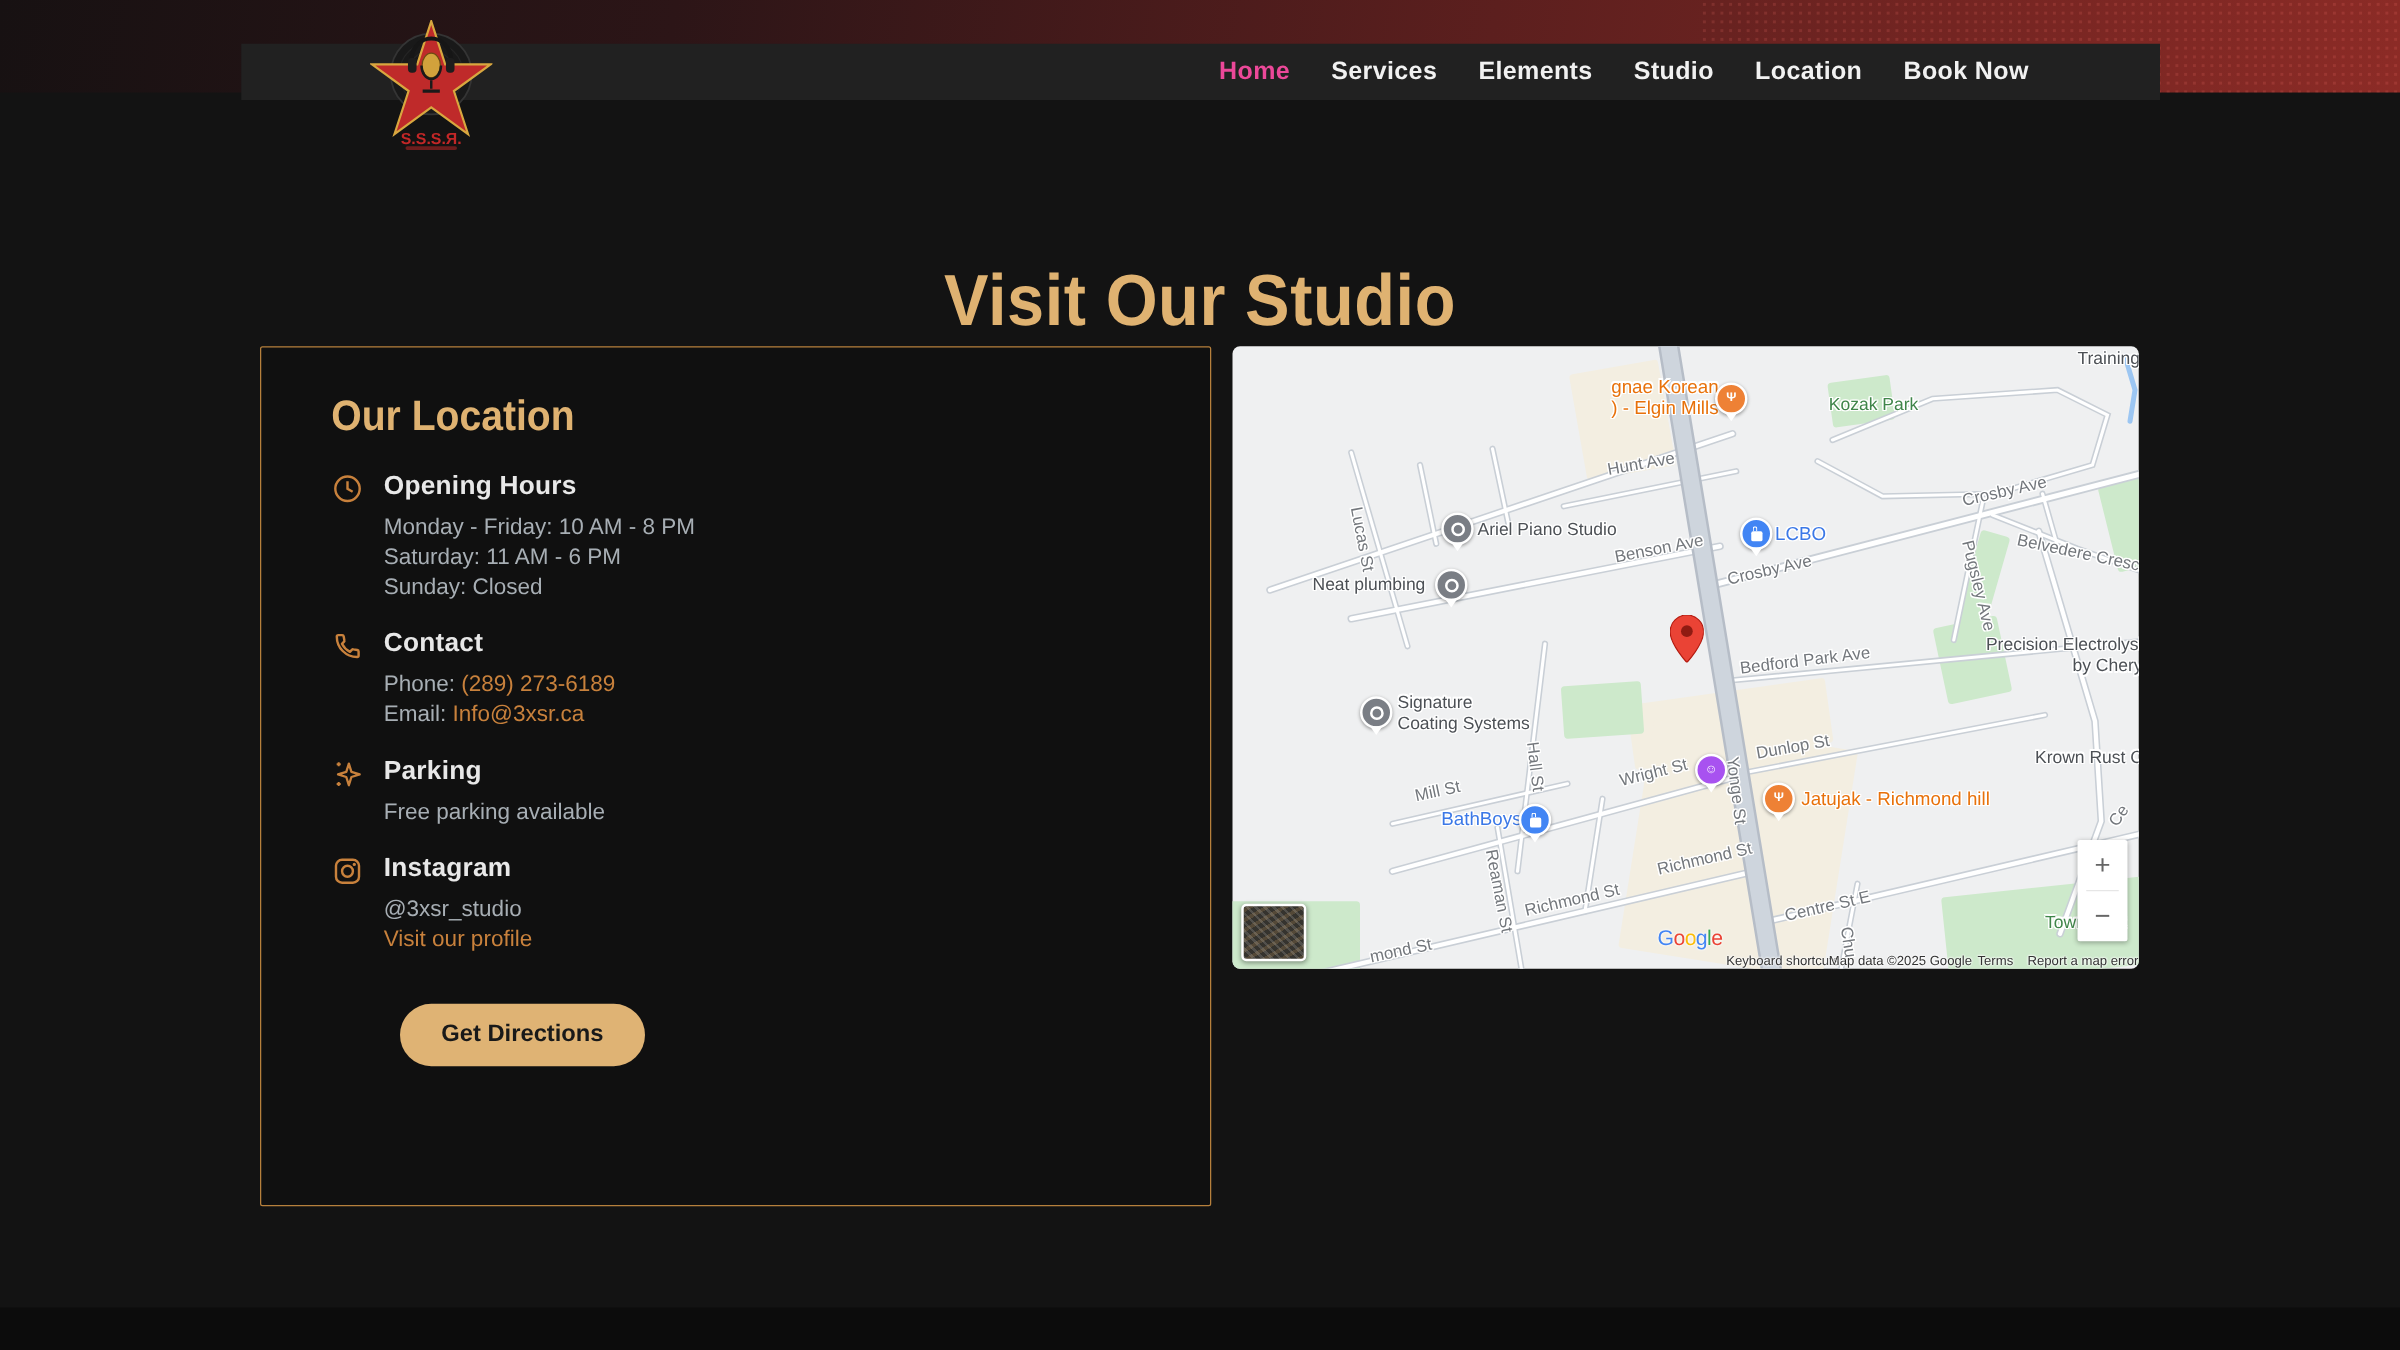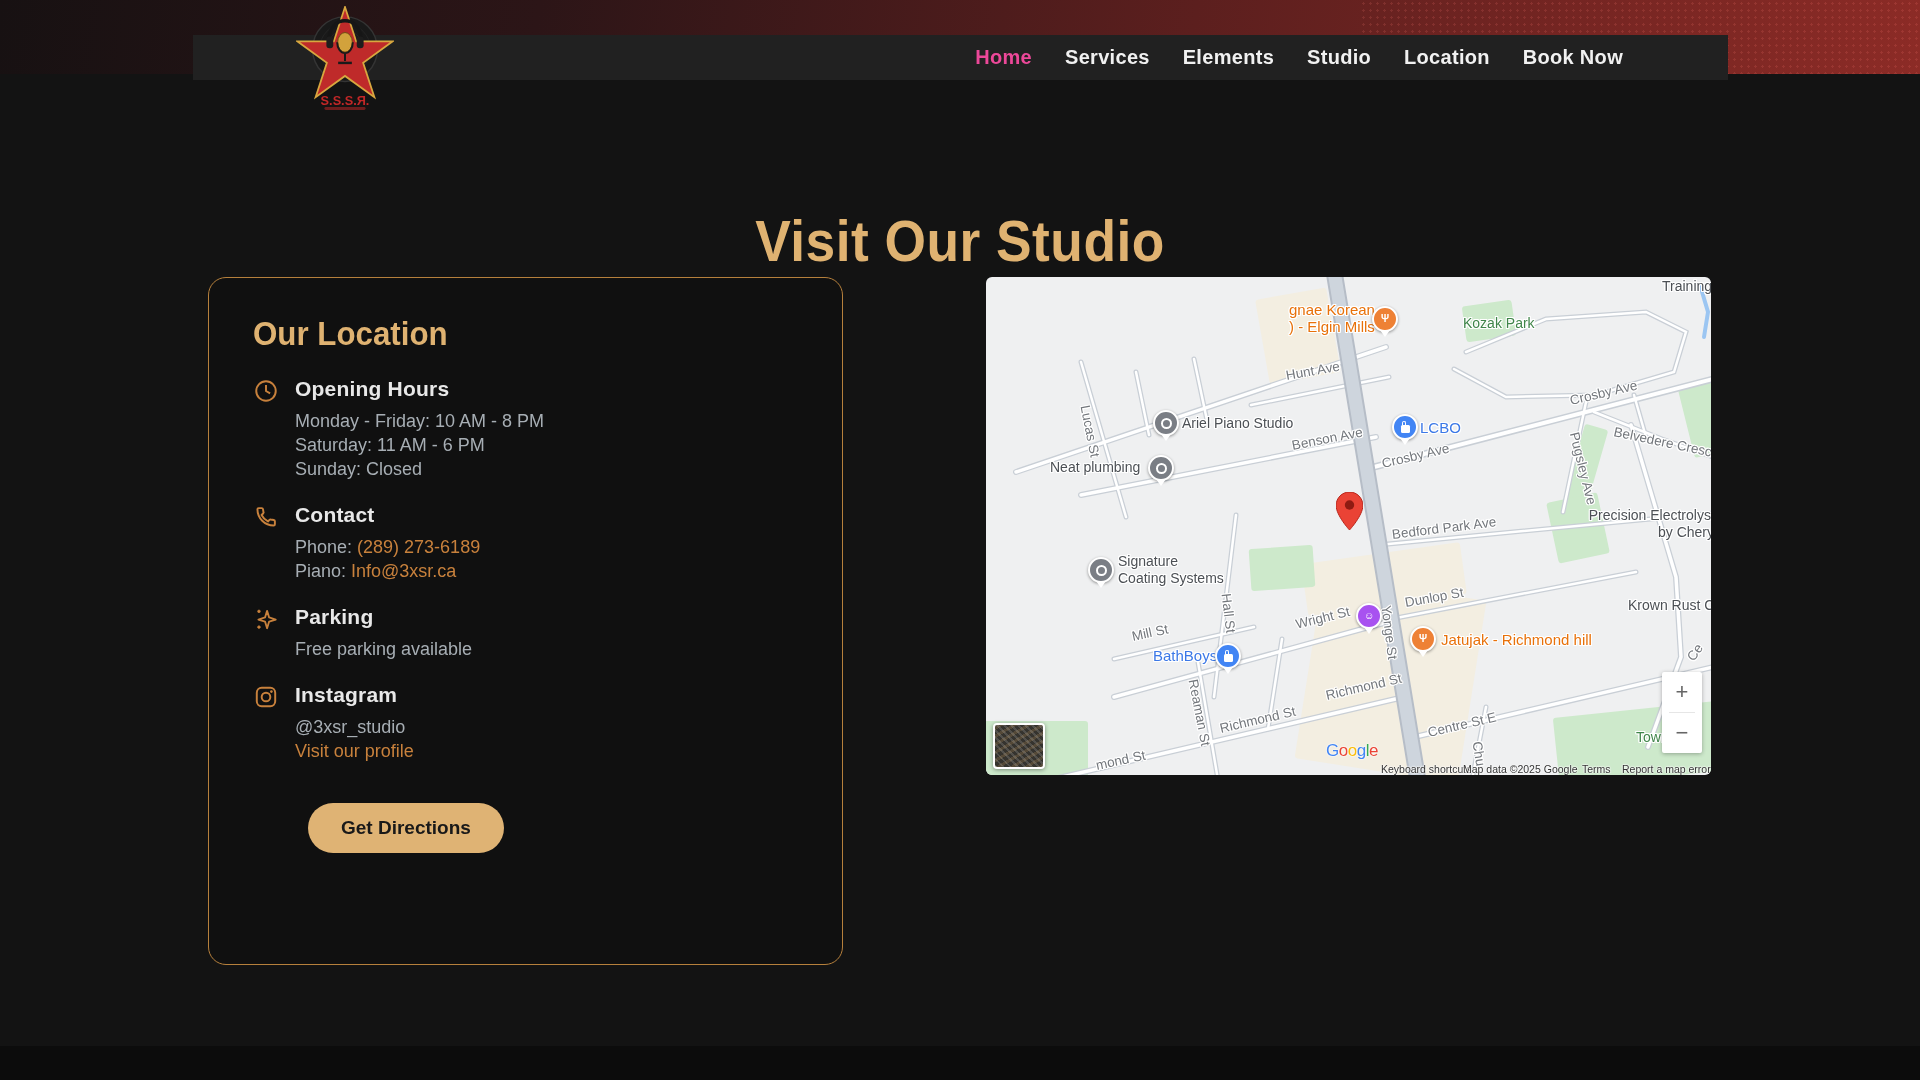--- a/index.html
+++ b/index.html
@@ -7,27 +7,27 @@
   
   .header-bg{position:absolute;left:0;top:0;width:1920px;height:74px;
     background:linear-gradient(100deg,#171112 0%,#2c1517 28%,#5c1f1e 62%,#8c2b26 100%);}
   .header-dots{position:absolute;right:0;top:0;width:560px;height:74px;
     background-image:radial-gradient(rgba(255,120,110,.16) 1.2px,transparent 1.3px);
     background-size:7px 7px;}
   .navbar{position:absolute;left:193px;top:35px;width:1535px;height:45px;background:#212121;
     display:flex;align-items:center;justify-content:flex-end;gap:33px;padding-right:105px;box-sizing:border-box;}
   .nav-item{color:#f1f1f1;font-size:20px;font-weight:700;text-decoration:none;letter-spacing:.3px;cursor:pointer;}
   .nav-item.active{color:#ec4899;text-align:center;}
-  .logo{position:absolute;left:296px;top:6px;width:98px;height:106px;z-index:5;}
+  .logo{position:absolute;left:296px;top:16px;width:98px;height:106px;z-index:5;}
   
   .page-title{position:absolute;left:0;top:168px;width:1920px;text-align:center;color:#dfb271;
     font-size:58px;font-weight:700;letter-spacing:.5px;transform:scaleX(.92);}
   
-  .loc-card{position:absolute;left:208px;top:277px;width:635px;height:688px;border:1px solid #b6803c;
-    border-radius:18px;box-sizing:border-box;padding:36px 44px;background:rgba(0,0,0,.12);}
+  .loc-card{position:absolute;left:208px;top:277px;width:761px;height:688px;border:1px solid #b6803c;
+    border-radius:2px;box-sizing:border-box;padding:36px 56px;background:rgba(0,0,0,.12);}
   .loc-title{color:#dfb271;font-size:34px;font-weight:700;margin:0 0 24px 0;transform:scaleX(.92);transform-origin:left;}
   .section{display:flex;gap:16px;margin-bottom:22px;}
   .sec-icon{width:26px;height:26px;flex:0 0 26px;margin-top:1px;}
   .sec-title{color:#e8e8e8;font-size:21px;font-weight:700;margin:0 0 8px 0;letter-spacing:.2px;}
   .sec-line{color:#a7aeb4;font-size:18px;line-height:24px;font-weight:500;}
   .sec-line .accent{color:#c8813c;text-decoration:none;cursor:pointer;}
   .dir-btn{margin:18px 0 0 55px;display:inline-block;background:#dfb374;color:#191919;font-size:19px;
     font-weight:700;border:none;border-radius:26px;padding:14px 33px;cursor:pointer;font-family:inherit;}
   
   .map{position:absolute;left:986px;top:277px;width:725px;height:498px;background:#eff0f1;
@@ -124,21 +124,21 @@
           <div class="sec-line"><span>Sunday: Closed</span></div>
         </div>
       </div>
       <div class="section">
         <span class="sec-icon"><svg viewBox="0 0 24 24" width="26" height="26" fill="none" stroke="#C8813C" stroke-width="1.8" stroke-linecap="round" stroke-linejoin="round">
             <path d="M5.2 3.8 C4.6 3.8 4.1 4.3 4.1 4.9 C4.1 13.2 10.8 19.9 19.1 19.9 C19.7 19.9 20.2 19.4 20.2 18.8 V15.9 C20.2 15.3 19.8 14.9 19.2 14.8 L16.3 14.3 C15.9 14.2 15.5 14.4 15.2 14.7 L13.8 16.1 C11.4 14.9 9.1 12.6 7.9 10.2 L9.3 8.8 C9.6 8.5 9.8 8.1 9.7 7.7 L9.2 4.8 C9.1 4.2 8.7 3.8 8.1 3.8 Z"></path>
           </svg></span>
         <div>
           <div class="sec-title">Contact</div>
           <div class="sec-line"><span>Phone: </span><a class="accent">(289) 273-6189</a></div>
-          <div class="sec-line"><span>Piano: </span><a class="accent">Info@3xsr.ca</a></div>
+          <div class="sec-line"><span>Email: </span><a class="accent">Info@3xsr.ca</a></div>
         </div>
       </div>
       <div class="section">
         <span class="sec-icon"><svg viewBox="0 0 24 24" width="26" height="26" fill="none" stroke="#C8813C" stroke-width="1.7" stroke-linejoin="round">
             <path d="M13 4.5 L14.9 10.6 L21 12.5 L14.9 14.4 L13 20.5 L11.1 14.4 L5 12.5 L11.1 10.6 Z"></path>
             <path d="M5.5 3.5 v3 M4 5 h3" stroke-width="1.5"></path>
             <path d="M5.5 18 v3 M4 19.5 h3" stroke-width="1.5"></path>
           </svg></span>
         <div>
           <div class="sec-title">Parking</div>

